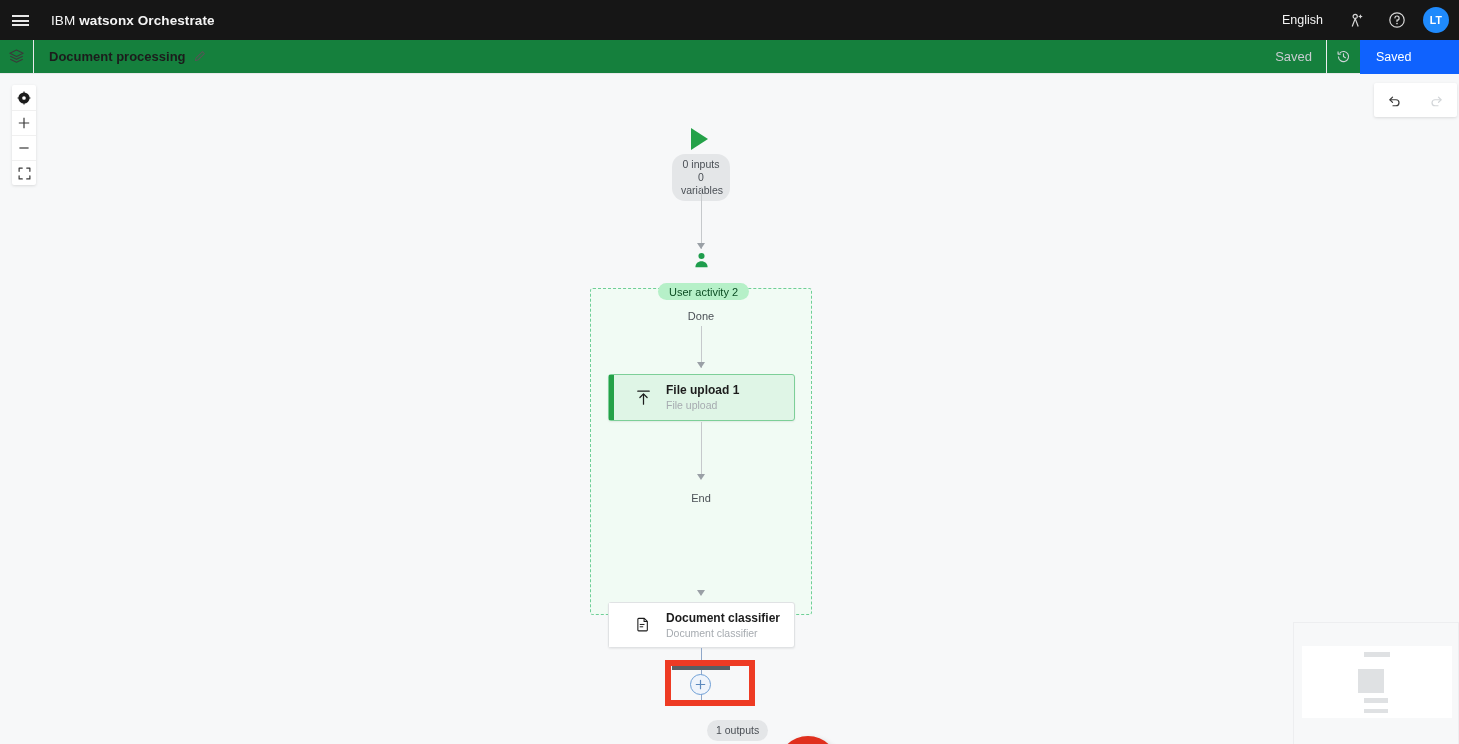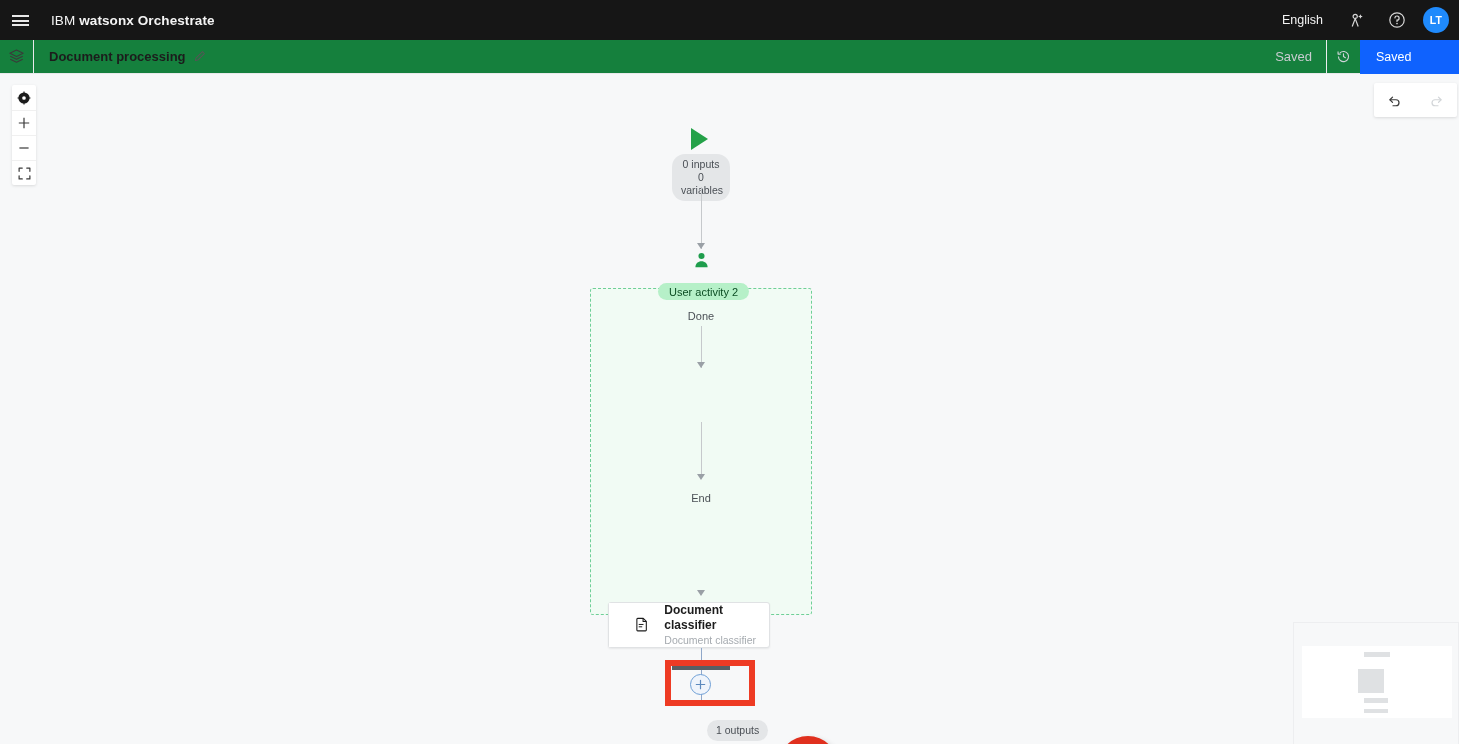--- a/index.html
+++ b/index.html
@@ -214,21 +214,21 @@
   .card .ctitle { font-size: 12px; font-weight: 700; color: #1c1c1c; line-height: 15px; }
   .card .csub { font-size: 10.5px; color: #a6abb0; line-height: 14px; }
 
   .card-upload {
     left: 608px; top: 300px; width: 187px; height: 47px;
     background: #dff5e6; border: 1px solid #7dcf98;
   }
   .card-upload .accent { background: #24a148; }
 
   .card-classifier {
-    left: 608px; top: 528px; width: 162px; height: 46px;
+    left: 608px; top: 528px; width: 187px; height: 46px;
   }
   .card-classifier .accent { background: #ffffff; }
 
   
   .plus-btn {
     position: absolute; left: 690px; top: 600px;
     width: 21px; height: 21px; border-radius: 50%;
     border: 1.5px solid #6e9fd6; background: #eff4fb;
     display: flex; align-items: center; justify-content: center;
     color: #5c89bd; font-size: 15px; line-height: 1; cursor: pointer;
@@ -377,20 +377,34 @@
     </div>
 
     <div class="ua-container"></div>
     <div class="ua-label">User activity 2</div>
 
     <div class="ua-start">Done</div>
 
     <div class="conn" style="left:701px; top:252px; height:42px;"></div>
     <div class="arrowhead" style="left:697px; top:288px;"></div>
 
+    <div class="card card-upload">
+      <div class="accent"></div>
+      <div class="cicon">
+        <svg width="19" height="19" viewBox="0 0 20 20">
+          <path d="M4 3.3h12" stroke="#1c1c1c" stroke-width="1.3" stroke-linecap="round"></path>
+          <path d="M10 17V6.6" stroke="#1c1c1c" stroke-width="1.3" stroke-linecap="round"></path>
+          <path d="M6.2 10 10 6.2 13.8 10" fill="none" stroke="#1c1c1c" stroke-width="1.3" stroke-linecap="round" stroke-linejoin="round"></path>
+        </svg>
+      </div>
+      <div class="ctext">
+        <div class="ctitle">File upload 1</div>
+        <div class="csub">File upload</div>
+      </div>
+    </div>
 
     <div class="conn" style="left:701px; top:348px; height:56px;"></div>
     <div class="arrowhead" style="left:697px; top:400px;"></div>
 
     <div class="ua-end">End</div>
 
     <div class="conn" style="left:701px; top:541px; height:80px;"></div>
     <div class="arrowhead" style="left:697px; top:516px;"></div>
 
     <div class="card card-classifier">

